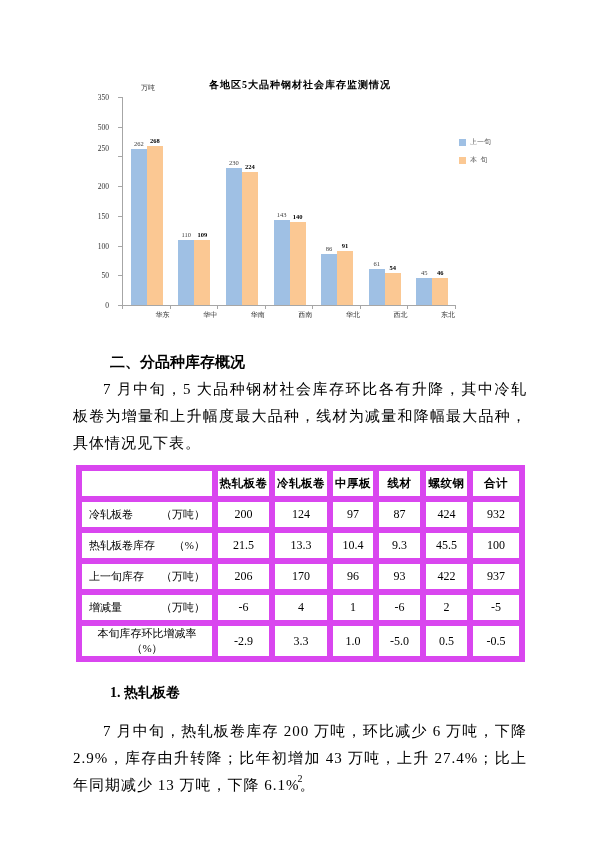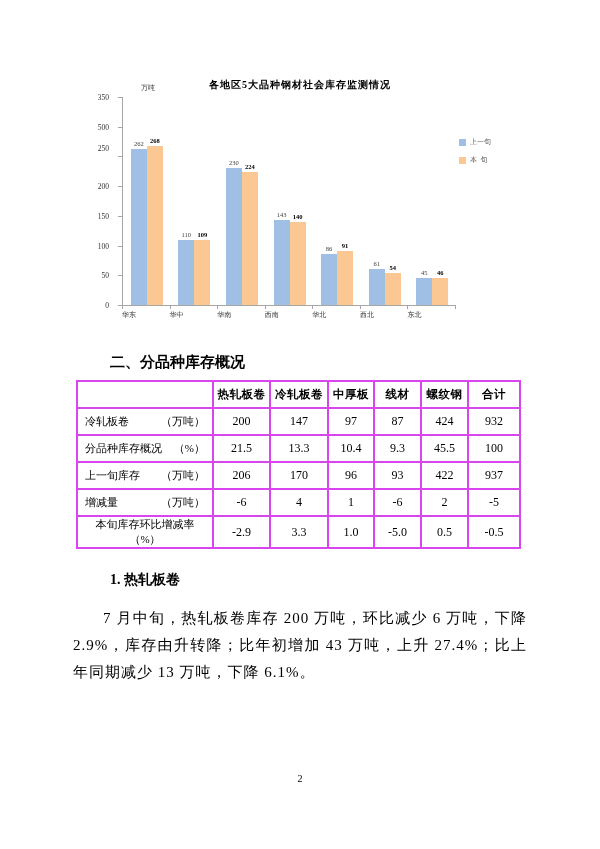--- a/index.html
+++ b/index.html
@@ -22,36 +22,36 @@
   .plot { position:absolute; left:49px; top:21px; width:333px; height:208px;
           border-left:1px solid #a6a6a6; border-bottom:1px solid #a6a6a6;
           display:flex; align-items:flex-end; }
   .bar-group { flex:1 1 0; display:flex; justify-content:center; align-items:flex-end; height:100%; }
   .bar { width:16px; position:relative; }
   .bar-label { position:absolute; bottom:100%; margin-bottom:2px; left:50%;
                transform:translateX(-50%); font-size:6.5px; color:#3f3f3f; white-space:nowrap; }
   .bar-label.bold { font-weight:bold; color:#000; }
   .xtick-mark { position:absolute; bottom:-4px; width:1px; height:3px; background:#a6a6a6; }
   .x-labels { position:absolute; left:49px; top:234px; width:333px; display:flex; }
-  .x-label { flex:1 1 0; text-align:left; font-size:7px; color:#333; }
+  .x-label { flex:1 1 0; text-align:right; font-size:7px; color:#333; }
   .legend { position:absolute; left:386px; top:61px; }
   .legend-item { display:flex; align-items:center; margin-bottom:8px;text-align:center; }
   .legend-swatch { width:7px; height:7px; margin-right:4px; }
   .legend-label { font-size:7px; color:#595959; white-space:pre; }
 
   
   .h2 { margin:26px 0 0 37px; font-size:15px; line-height:20px; font-weight:bold; }
   .para { margin:4px 0 0 0; font-size:15px; line-height:27px; letter-spacing:1px;
           text-align:justify; text-indent:2em; }
   .para.second { margin-top:16px; }
   .h3 { margin:22px 0 0 37px; font-size:14px; line-height:18px; font-weight:bold; }
 
   
   table.inv { border-collapse:collapse; table-layout:fixed; width:443px; margin:8px 0 0 3px; }
-  table.inv td, table.inv th { border:2px solid #d946ef; height:25px; padding:0;
+  table.inv td, table.inv th { border:6px solid #d946ef; height:25px; padding:0;
           text-align:center; vertical-align:middle; font-size:12px; font-weight:normal; }
   table.inv th { font-size:11.5px; font-weight:bold; letter-spacing:0.5px; }
   .row-head-inner { display:flex; justify-content:space-between; padding:0 7px; font-size:11px; }
 
   .page-number { position:absolute; top:773px; left:0; width:100%; text-align:center; font-size:10px; }
 </style>
 </head>
 <body>
 
 <div class="page">
@@ -159,20 +159,21 @@
             <span class="legend-label">上一旬</span>
           </div>
           <div class="legend-item">
             <span class="legend-swatch" style="background: rgb(251, 200, 147);"></span>
             <span class="legend-label">本  旬</span>
           </div>
         </div>
     </div>
 
     <div class="h2">二、分品种库存概况</div>
+    <div class="para">7 月中旬，5 大品种钢材社会库存环比各有升降，其中冷轧板卷为增量和上升幅度最大品种，线材为减量和降幅最大品种，具体情况见下表。</div>
 
     <table class="inv">
       <colgroup>
           <col style="width: 136px;">
           <col style="width: 57px;">
           <col style="width: 58px;">
           <col style="width: 46px;">
           <col style="width: 47px;">
           <col style="width: 47px;">
           <col style="width: 52px;">
@@ -188,30 +189,30 @@
             <th>合计</th>
           </tr>
           <tr>
             <td>
               <div class="row-head-inner">
                 <span>冷轧板卷</span>
                 <span>（万吨）</span>
               </div>
             </td>
             <td>200</td>
-            <td>147</td>
+            <td>124</td>
             <td>97</td>
             <td>87</td>
             <td>424</td>
             <td>932</td>
           </tr>
           <tr>
             <td>
               <div class="row-head-inner">
-                <span>分品种库存概况</span>
+                <span>热轧板卷库存</span>
                 <span>（%）</span>
               </div>
             </td>
             <td>21.5</td>
             <td>13.3</td>
             <td>10.4</td>
             <td>9.3</td>
             <td>45.5</td>
             <td>100</td>
           </tr>

